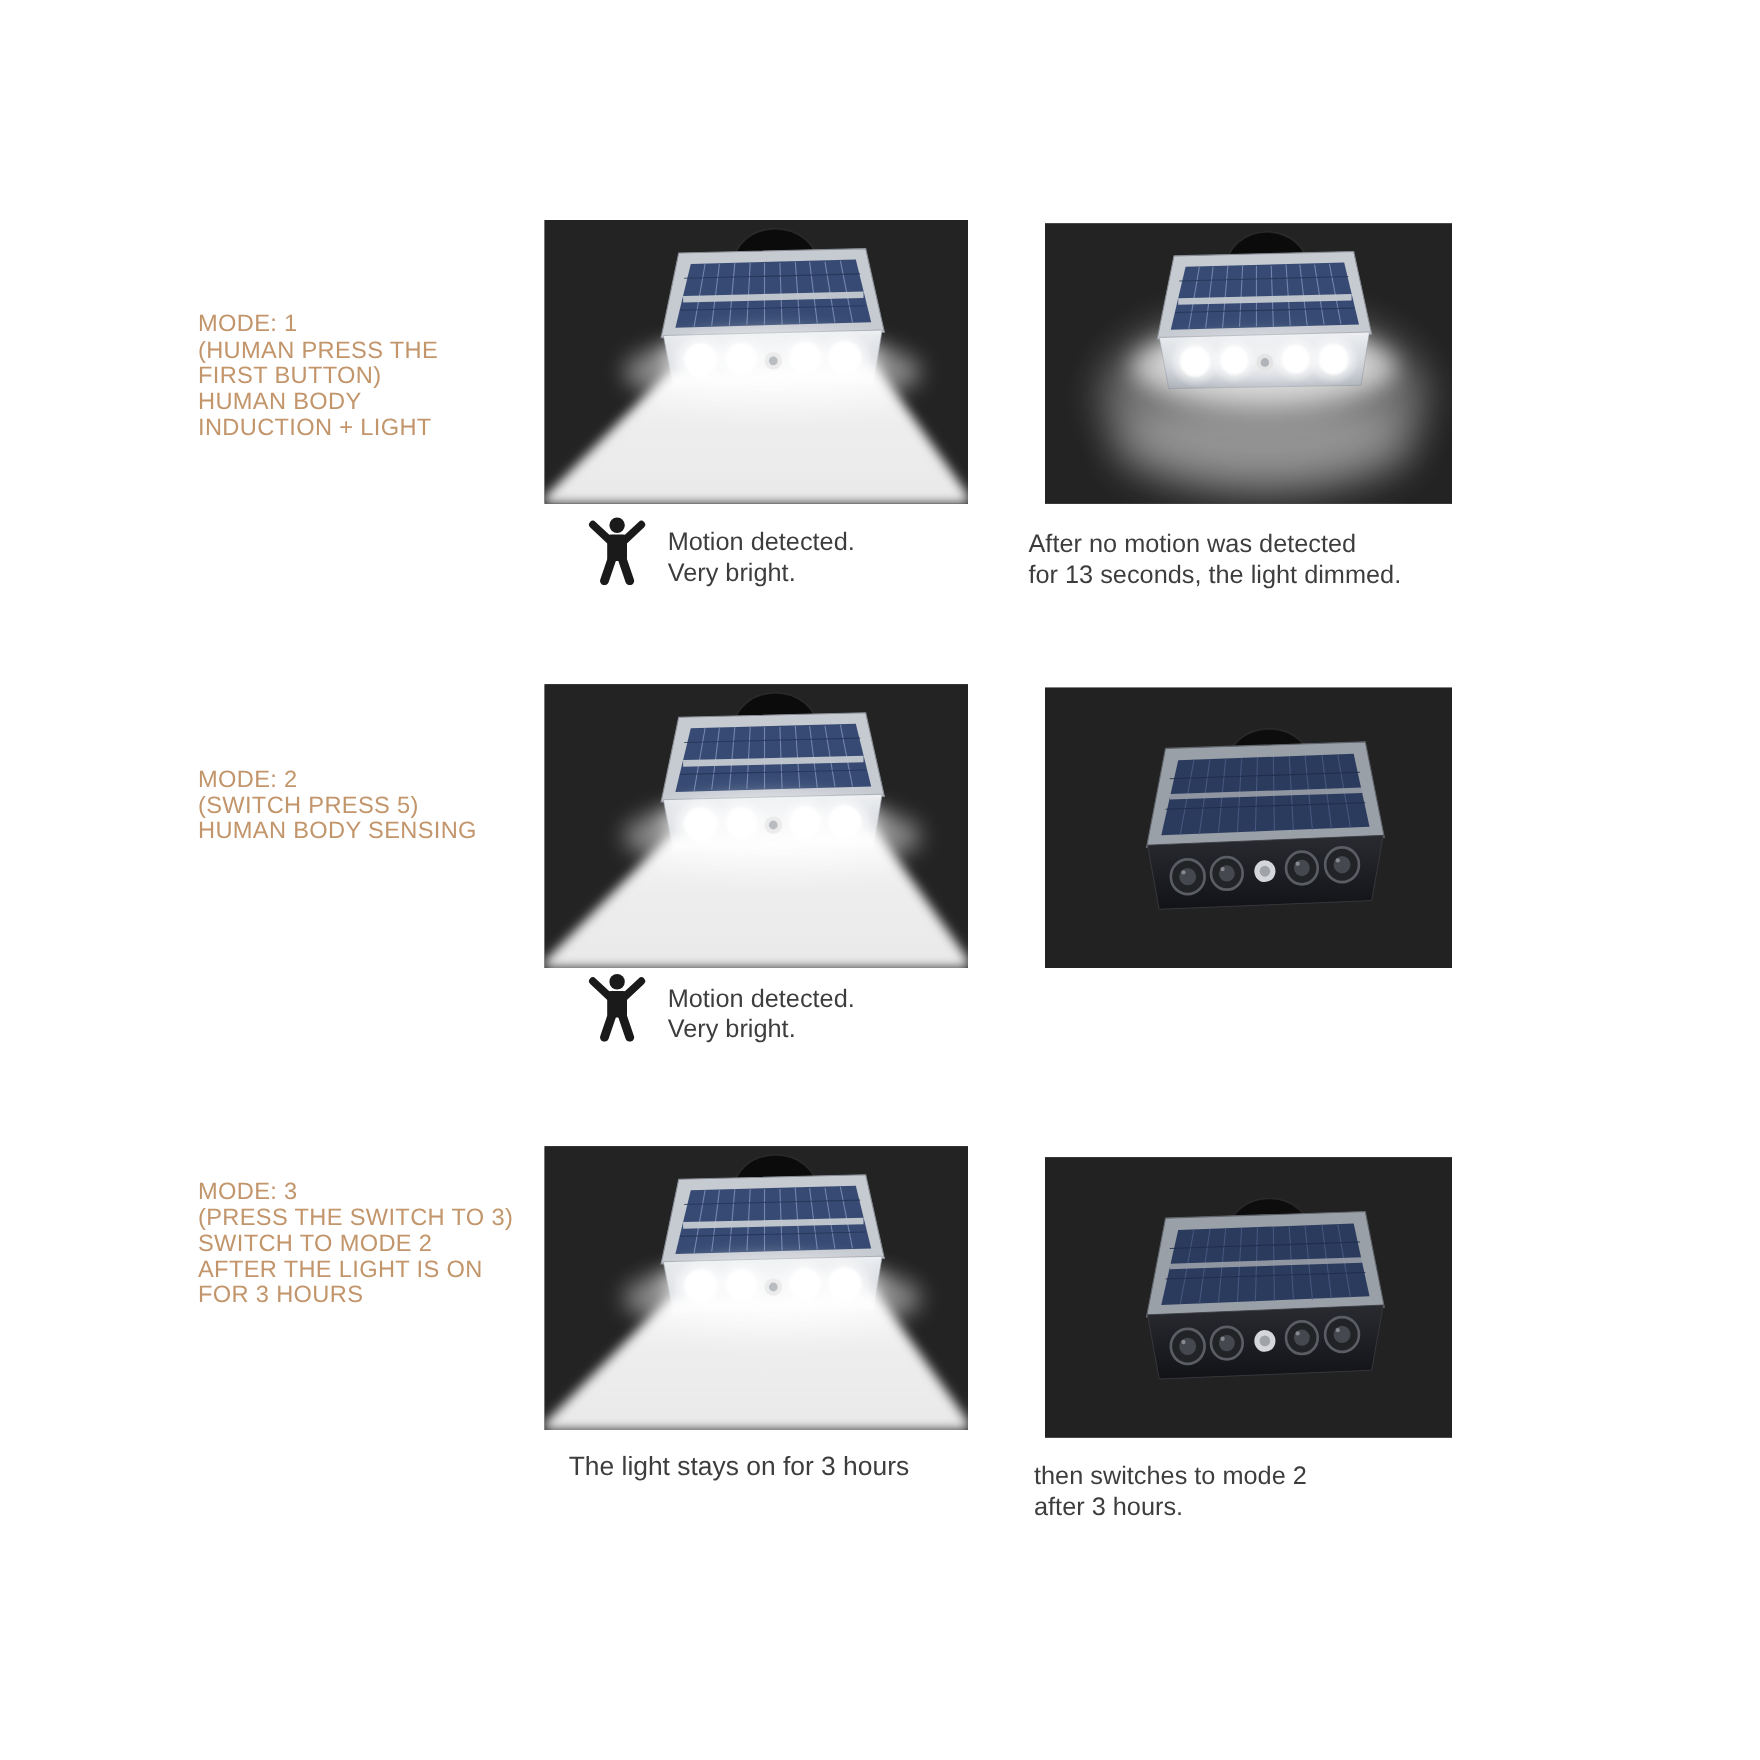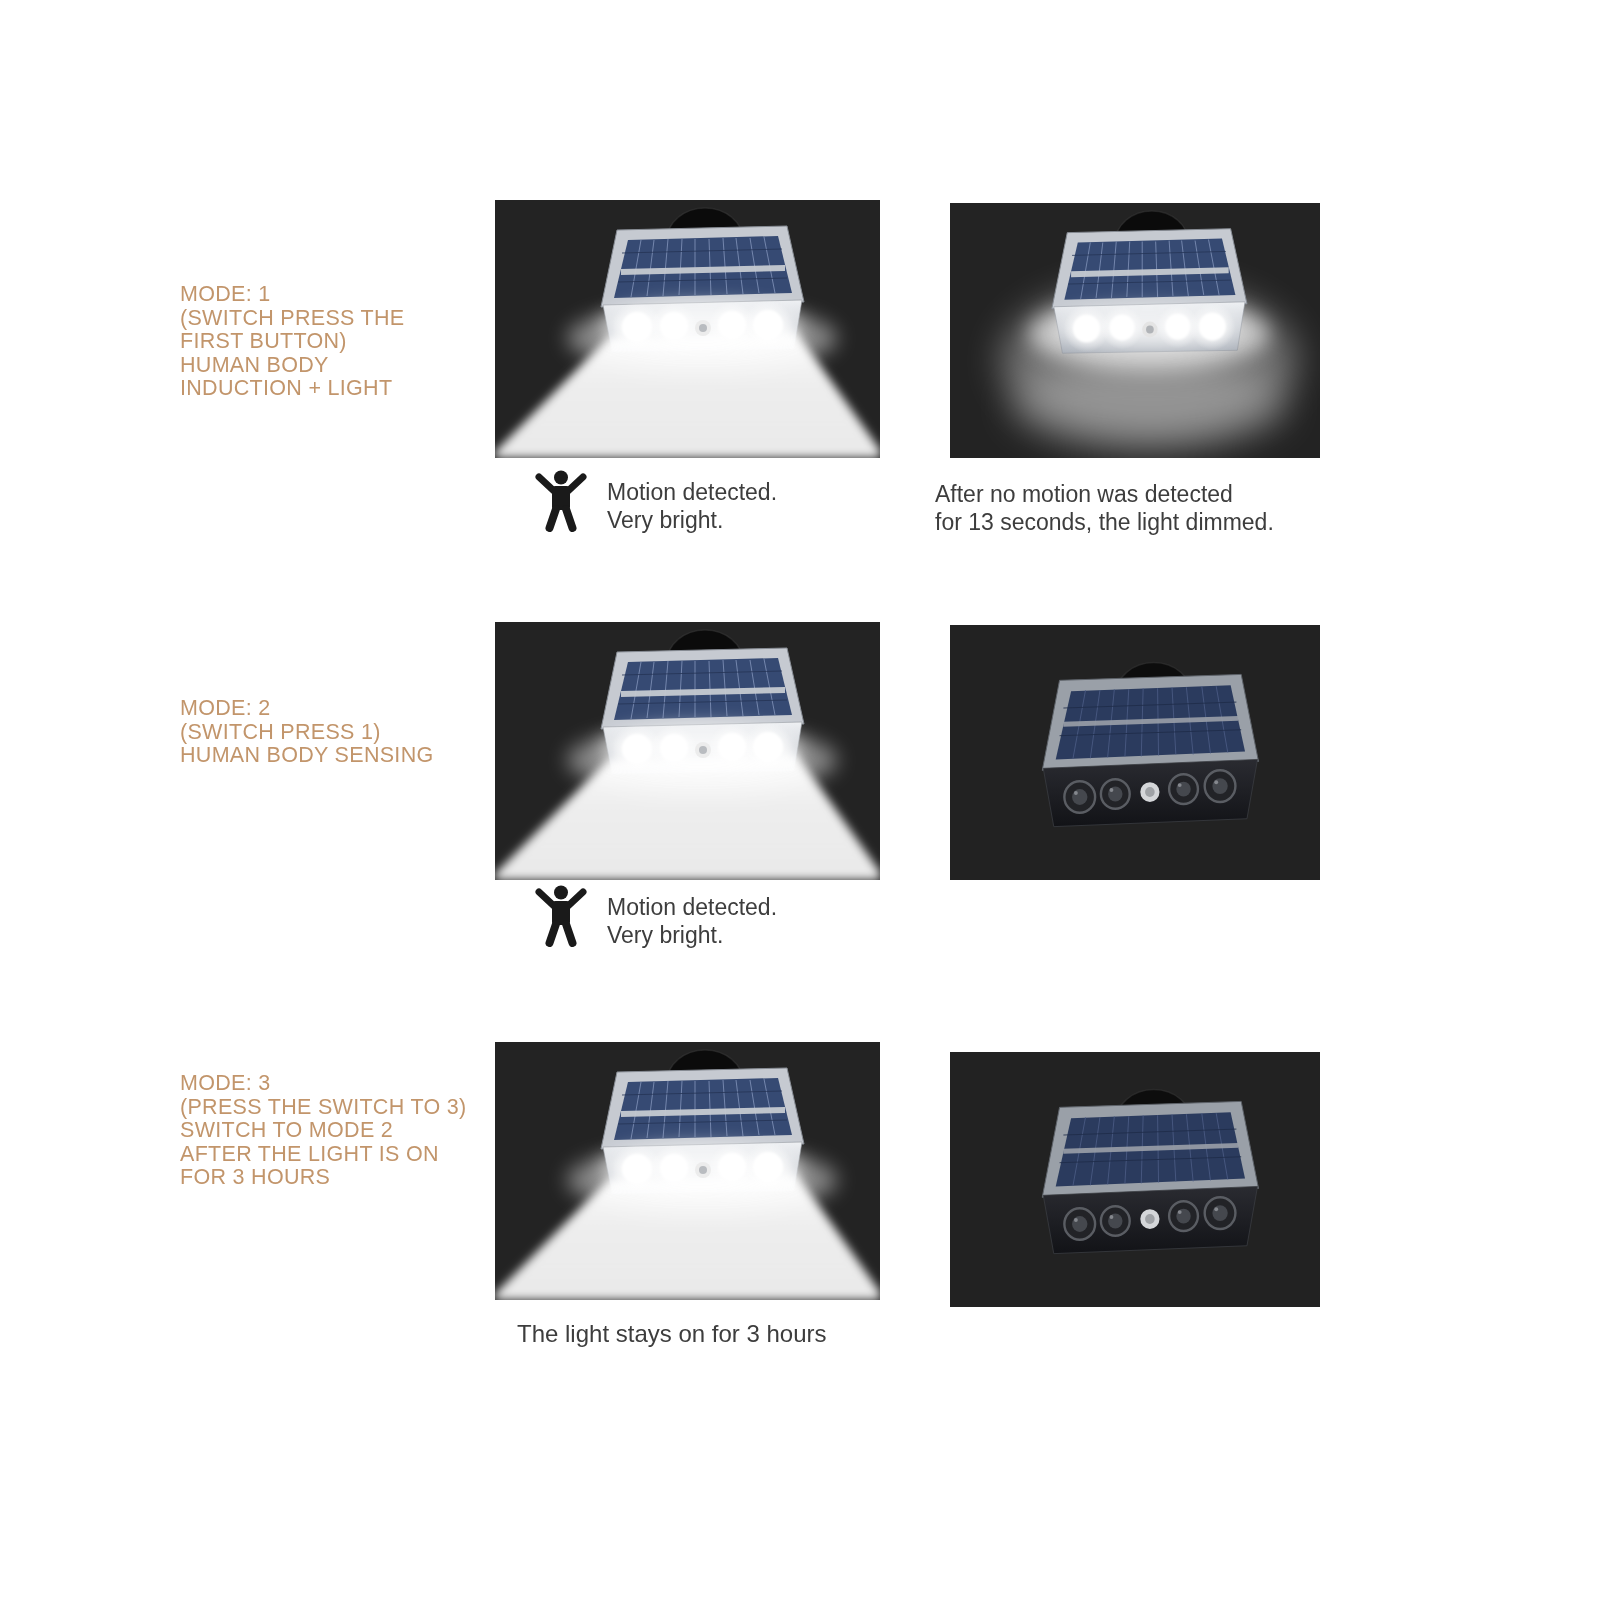--- a/index.html
+++ b/index.html
@@ -186,21 +186,21 @@
         <line x1="32" y1="39" x2="38.5" y2="58" stroke-width="8" stroke-linecap="round"></line>
       </g>
     </symbol>
   </defs>
 </svg>
 
 <div class="canvas">
 
   <div class="mode-label" style="top:283px">
     <div>MODE: 1</div>
-    <div>(SWITCH PRESS THE</div>
+    <div>(HUMAN PRESS THE</div>
     <div>FIRST BUTTON)</div>
     <div>HUMAN BODY</div>
     <div>INDUCTION + LIGHT</div>
   </div>
   <div class="photo" style="left:495px;top:200px;width:385px;height:258px">
     <svg viewBox="0 0 385 258">
         <use href="#sym-bright" xlink:href="#sym-bright"></use>
       </svg>
   </div>
   <div class="photo" style="left:950px;top:203px;width:370px;height:255px">
@@ -217,21 +217,21 @@
     <div>Motion detected.</div>
     <div>Very bright.</div>
   </div>
   <div class="caption" style="left:935px;top:481px">
     <div>After no motion was detected</div>
     <div>for 13 seconds, the light dimmed.</div>
   </div>
 
   <div class="mode-label" style="top:697px">
     <div>MODE: 2</div>
-    <div>(SWITCH PRESS 1)</div>
+    <div>(SWITCH PRESS 5)</div>
     <div>HUMAN BODY SENSING</div>
   </div>
   <div class="photo" style="left:495px;top:622px;width:385px;height:258px">
     <svg viewBox="0 0 385 258">
         <use href="#sym-bright" xlink:href="#sym-bright"></use>
       </svg>
   </div>
   <div class="photo" style="left:950px;top:625px;width:370px;height:255px">
     <svg viewBox="0 0 385 258" preserveAspectRatio="none">
         <use href="#sym-off" xlink:href="#sym-off"></use>
@@ -260,14 +260,18 @@
       </svg>
   </div>
   <div class="photo" style="left:950px;top:1052px;width:370px;height:255px">
     <svg viewBox="0 0 385 258" preserveAspectRatio="none">
         <use href="#sym-off" xlink:href="#sym-off"></use>
       </svg>
   </div>
   <div class="caption big" style="left:517px;top:1320px">
     <div>The light stays on for 3 hours</div>
   </div>
+  <div class="caption" style="left:940px;top:1328px">
+    <div>then switches to mode 2</div>
+    <div>after 3 hours.</div>
+  </div>
 
 </div>
 
 </body></html>

